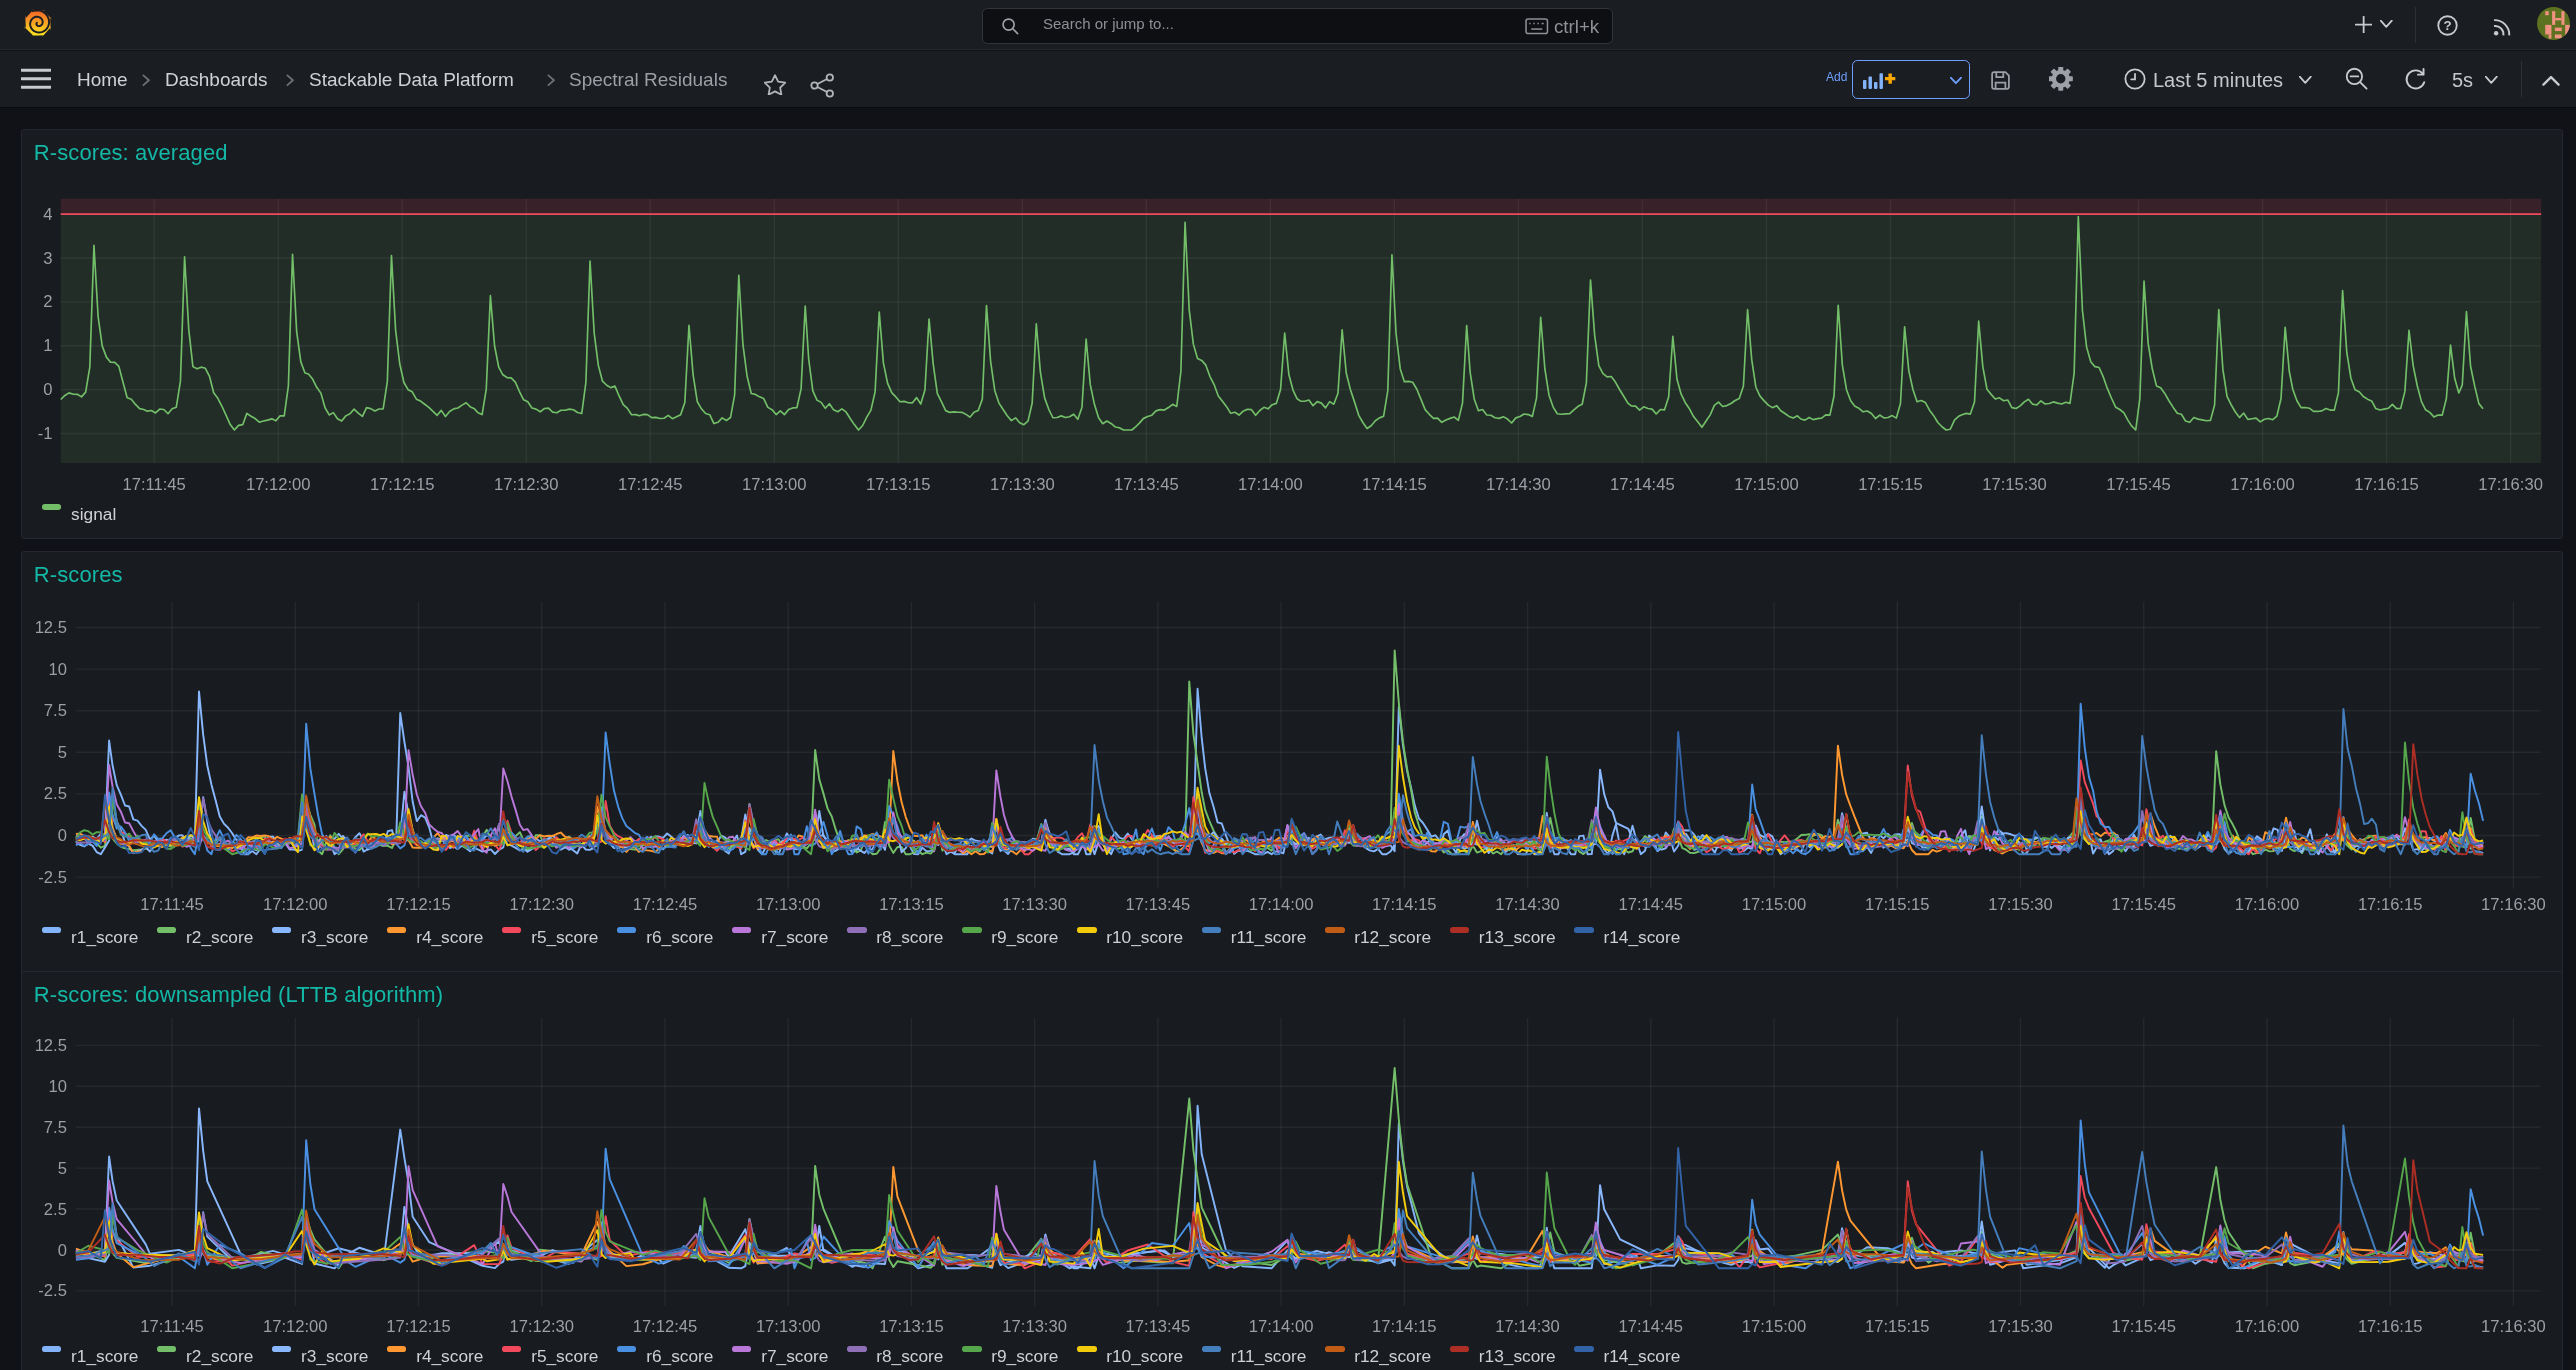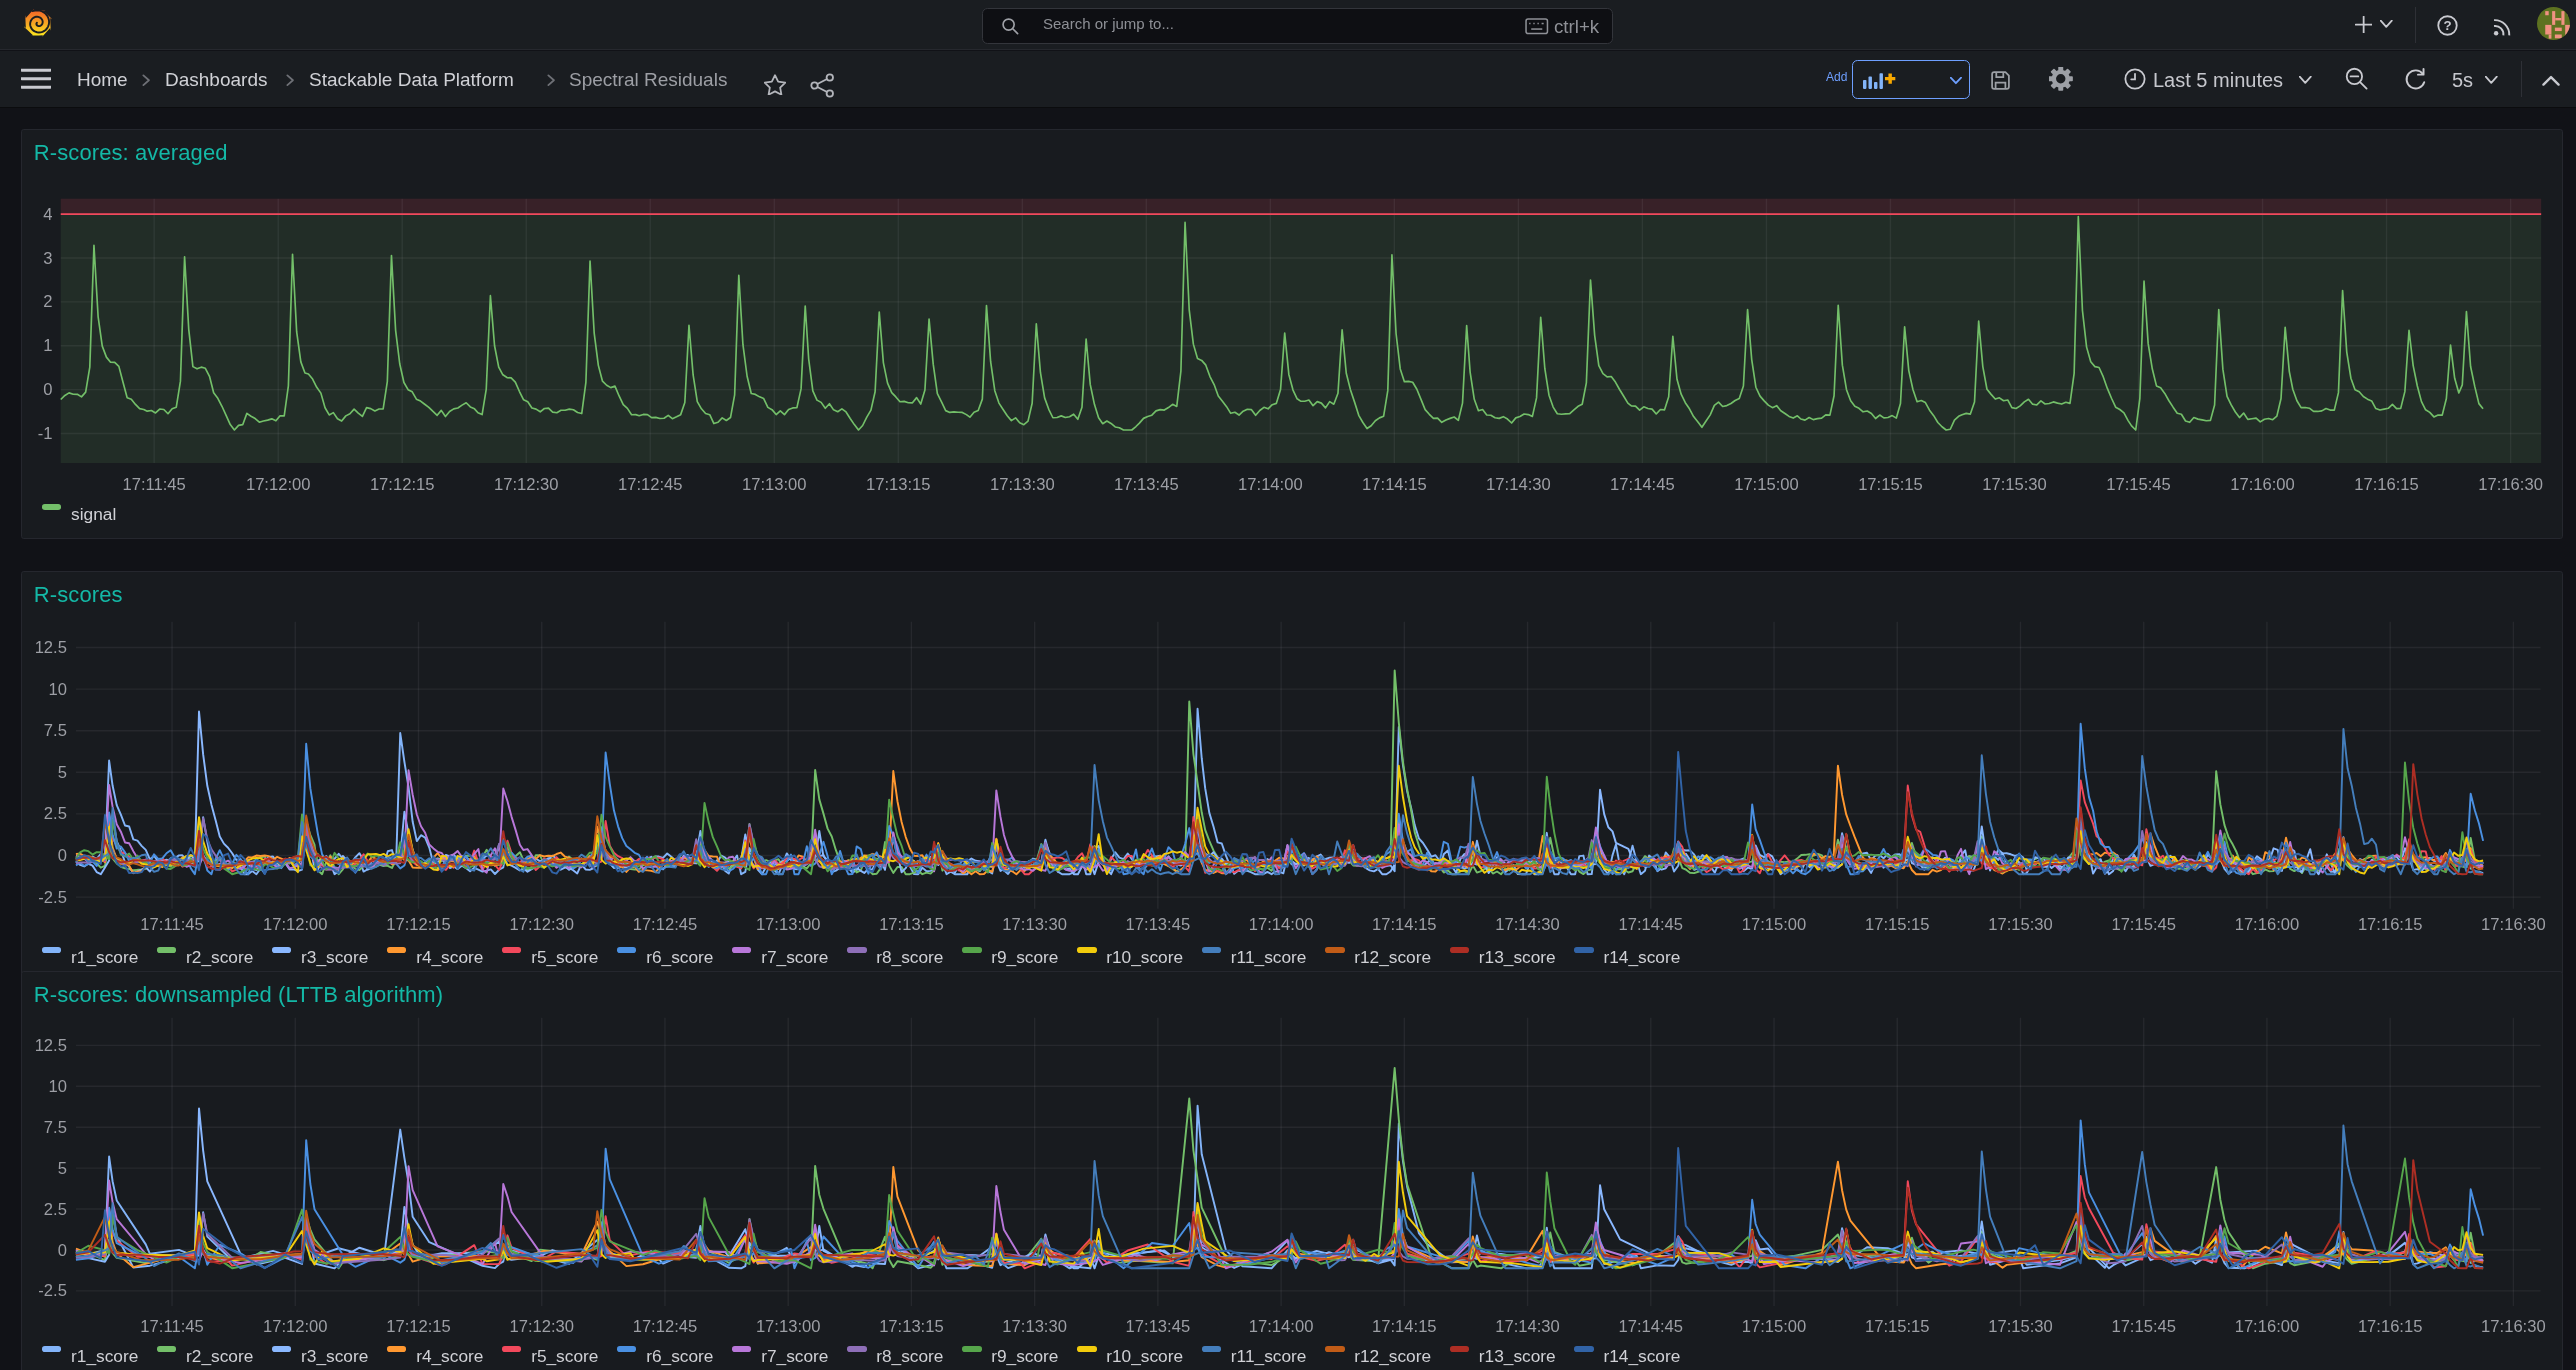--- a/index.html
+++ b/index.html
@@ -217,21 +217,21 @@
       <text x="2879.8" y="520" text-anchor="middle" font-size="24" fill="#9d9fa5">17:15:30</text>
       <text x="3059.0" y="520" text-anchor="middle" font-size="24" fill="#9d9fa5">17:15:45</text>
       <text x="3238.3" y="520" text-anchor="middle" font-size="24" fill="#9d9fa5">17:16:00</text>
       <text x="3417.5" y="520" text-anchor="middle" font-size="24" fill="#9d9fa5">17:16:15</text>
       <text x="3596.8" y="520" text-anchor="middle" font-size="24" fill="#9d9fa5">17:16:30</text>
     </svg>
     <div class="legend" style="top:374px;">
       <span class="li"><span class="pill" style="background:#73BF69"></span>signal</span>
     </div>
   </div>
-<div class="panel" style="top:551px;height:509px;margin-top:20px;">
+<div class="panel" style="top:551px;height:509px;">
     <div class="ptitle">R-scores</div>
     <svg width="2542" height="408" style="position:absolute;left:0;top:0;" viewBox="0 0 3674 590">
       <line x1="77" y1="470.2" x2="3641" y2="470.2" stroke="rgba(204,204,220,0.08)" stroke-width="2"></line>
       <line x1="77" y1="410.0" x2="3641" y2="410.0" stroke="rgba(204,204,220,0.08)" stroke-width="2"></line>
       <line x1="77" y1="349.8" x2="3641" y2="349.8" stroke="rgba(204,204,220,0.08)" stroke-width="2"></line>
       <line x1="77" y1="289.6" x2="3641" y2="289.6" stroke="rgba(204,204,220,0.08)" stroke-width="2"></line>
       <line x1="77" y1="229.5" x2="3641" y2="229.5" stroke="rgba(204,204,220,0.08)" stroke-width="2"></line>
       <line x1="77" y1="169.3" x2="3641" y2="169.3" stroke="rgba(204,204,220,0.08)" stroke-width="2"></line>
       <line x1="77" y1="109.1" x2="3641" y2="109.1" stroke="rgba(204,204,220,0.08)" stroke-width="2"></line>
       <line x1="216.0" y1="72" x2="216.0" y2="487" stroke="rgba(204,204,220,0.08)" stroke-width="2"></line>

